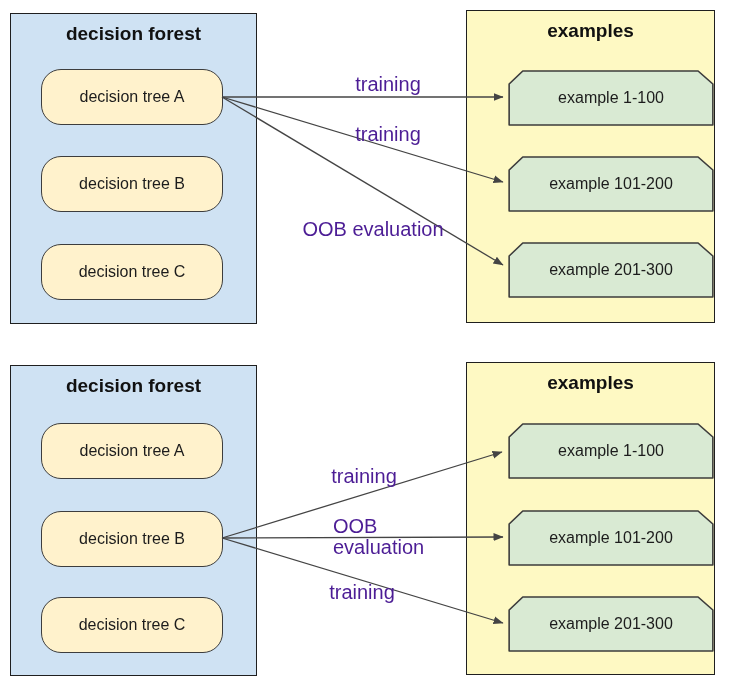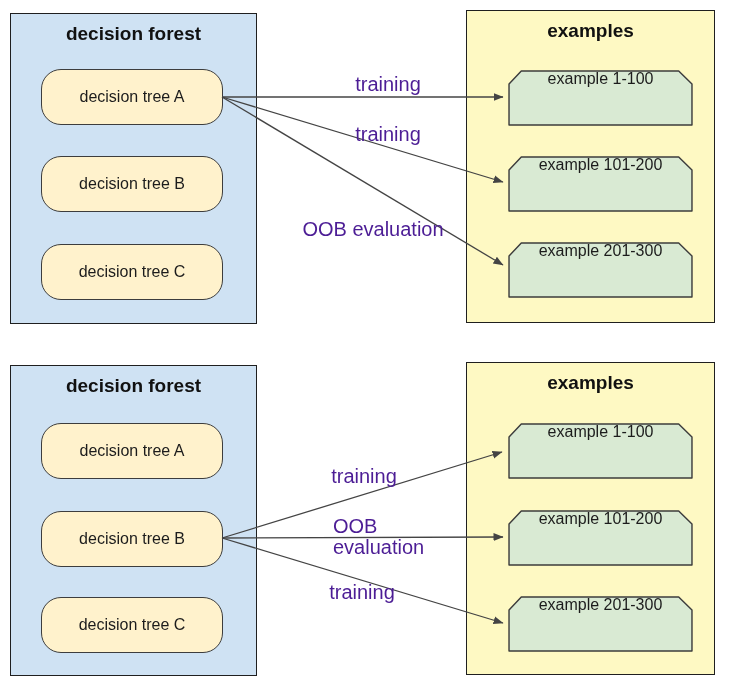--- a/index.html
+++ b/index.html
@@ -37,22 +37,22 @@
     font-size: 16px;
   }
   #panel-top .tree-node.n1 { top: 55px; }
   #panel-top .tree-node.n2 { top: 142px; }
   #panel-top .tree-node.n3 { top: 230px; }
   #panel-bottom .tree-node.n1 { top: 57px; }
   #panel-bottom .tree-node.n2 { top: 145px; }
   #panel-bottom .tree-node.n3 { top: 231px; }
 
   .example-node {
-    position: absolute; left: 41px; width: 185px; height: 56px;
-    display: flex; justify-content: center;
+    position: absolute; left: 41px; width: 206px; height: 56px;
+    display: flex; align-items: center; justify-content: center;
     font-size: 16px;
   }
   #panel-top .example-node.n1 { top: 59px; }
   #panel-top .example-node.n2 { top: 145px; }
   #panel-top .example-node.n3 { top: 231px; }
   #panel-bottom .example-node.n1 { top: 60px; }
   #panel-bottom .example-node.n2 { top: 147px; }
   #panel-bottom .example-node.n3 { top: 233px; }
 
   .card-svg { position: absolute; inset: 0; width: 100%; height: 100%; }

